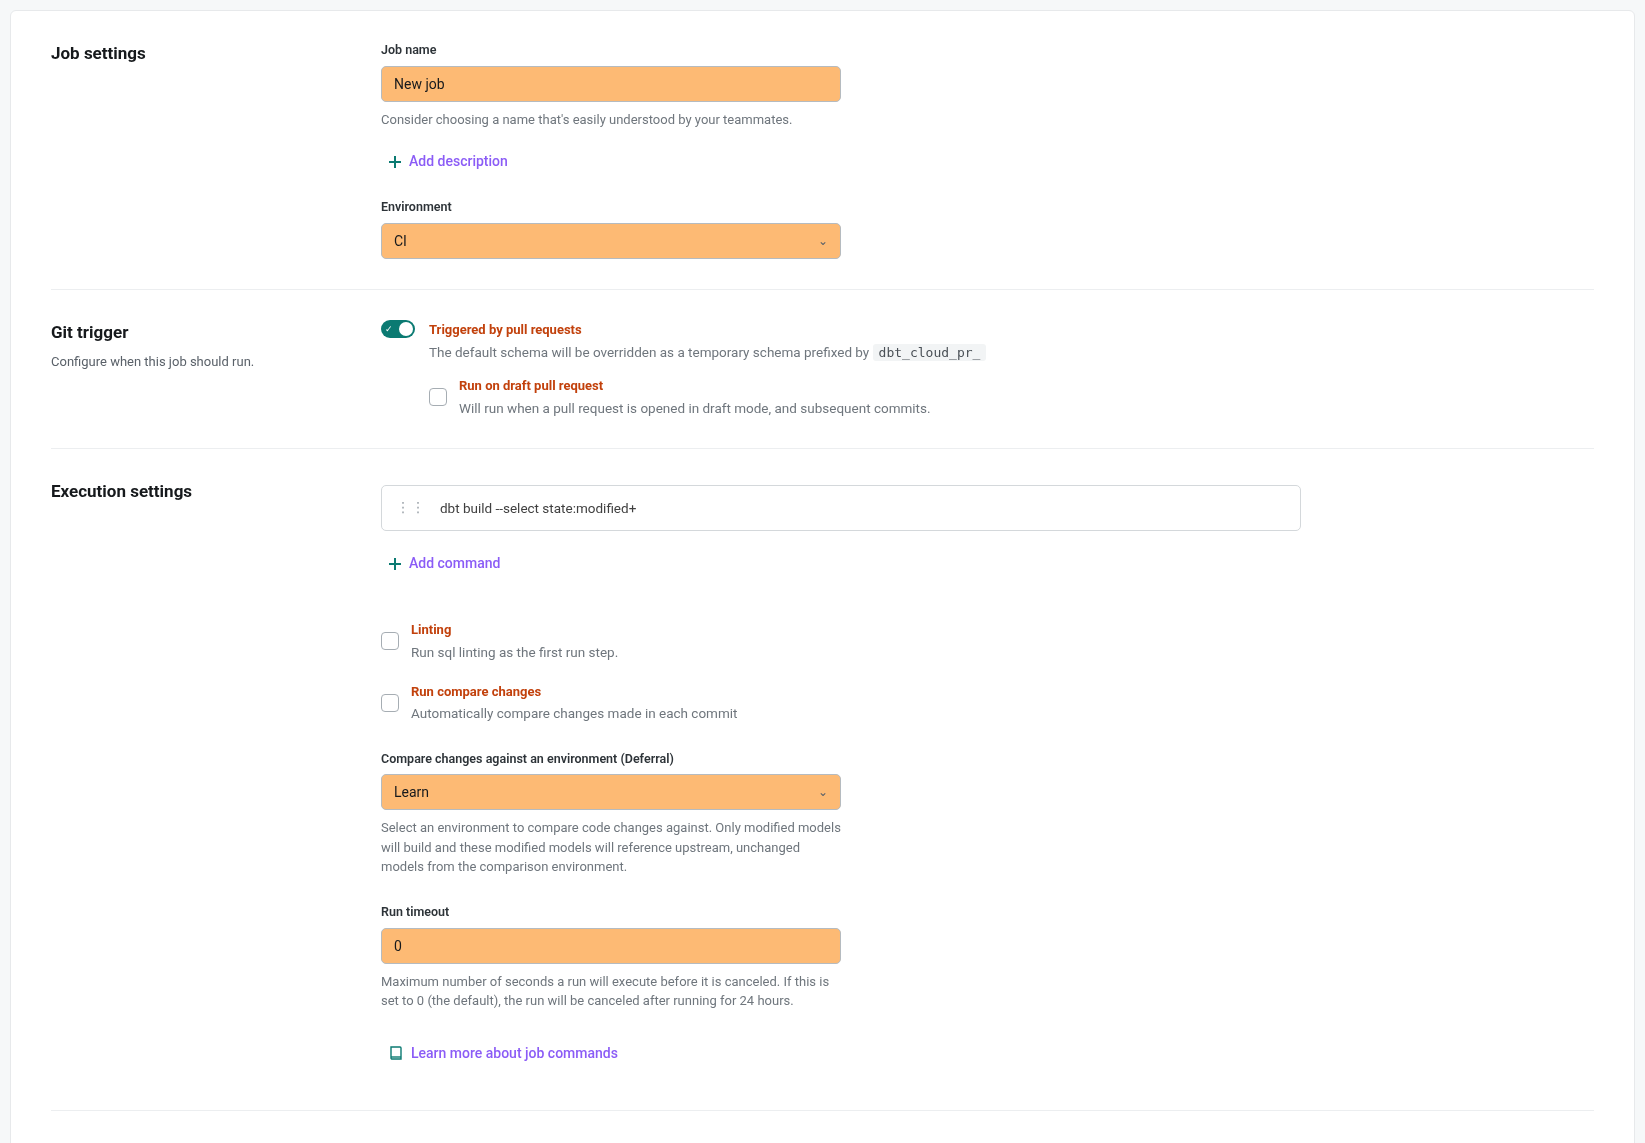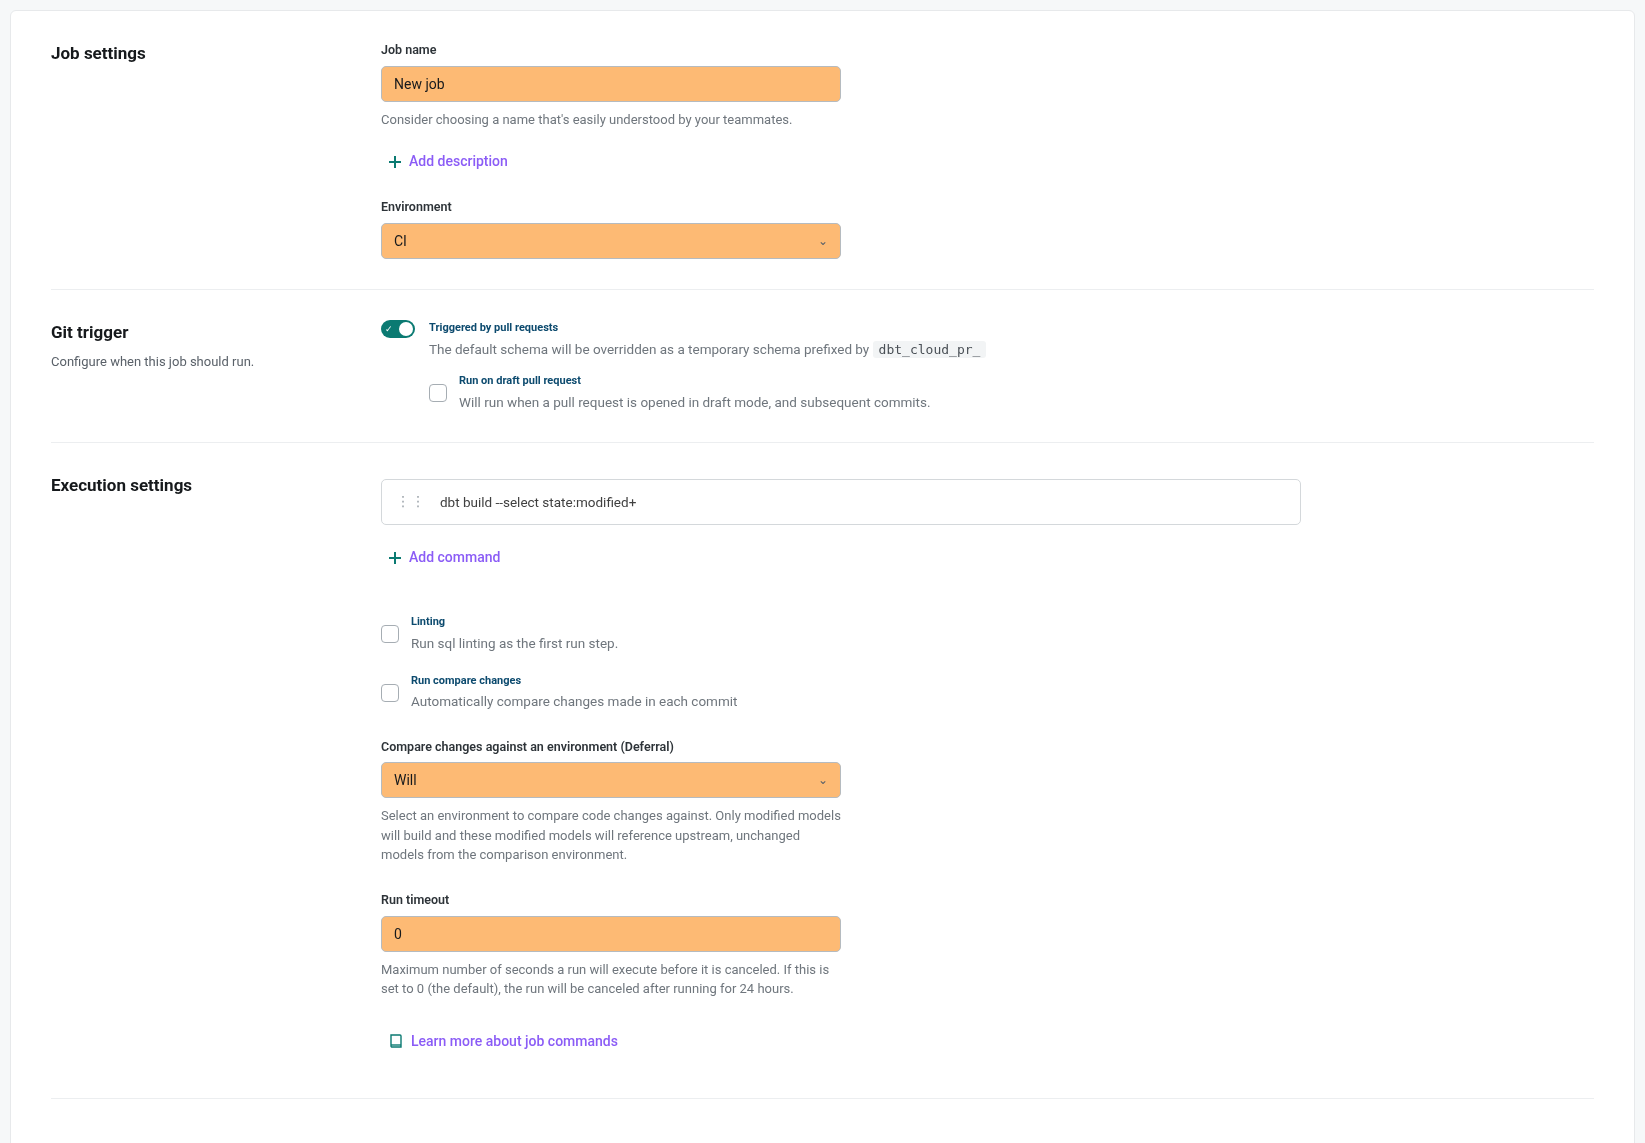--- a/index.html
+++ b/index.html
@@ -119,23 +119,23 @@
     color: #fff;
     font-size: 9px;
     line-height: 14px;
   }
   .git-trigger-row {
     display: flex;
     gap: 14px;
     align-items: flex-start;
   }
   .bold-small {
-    font-size: 11px;
+    font-size: 13px;
     font-weight: 700;
-    color: #0c4a6e;
+    color: #c2410c;
   }
   .desc-text {
     font-size: 13.5px;
     color: #6f767d;
     margin-top: 2px;
   }
   .code-chip {
     font-family: ui-monospace, Menlo, Consolas, monospace;
     background: #f2f4f5;
     padding: 1px 6px;
@@ -292,21 +292,21 @@
           <div>
             <div class="bold-small">Run compare changes</div>
             <div class="desc-text">Automatically compare changes made in each commit</div>
           </div>
         </div>
       </div>
 
       <div class="mt-26">
         <label class="field-label">Compare changes against an environment (Deferral)</label>
         <div class="select-input">
-          <span class="select-value">Will</span>
+          <span class="select-value">Learn</span>
           <span class="select-chevron">⌄</span>
         </div>
         <div class="helper-text" style="max-width:460px;">Select an environment to compare code changes against. Only modified models will build and these modified models will reference upstream, unchanged models from the comparison environment.</div>
       </div>
 
       <div class="mt-26">
         <label class="field-label">Run timeout</label>
         <input type="text" class="text-input" value="0" style="">
         <div class="helper-text" style="max-width:460px;">Maximum number of seconds a run will execute before it is canceled. If this is set to 0 (the default), the run will be canceled after running for 24 hours.</div>
       </div>

